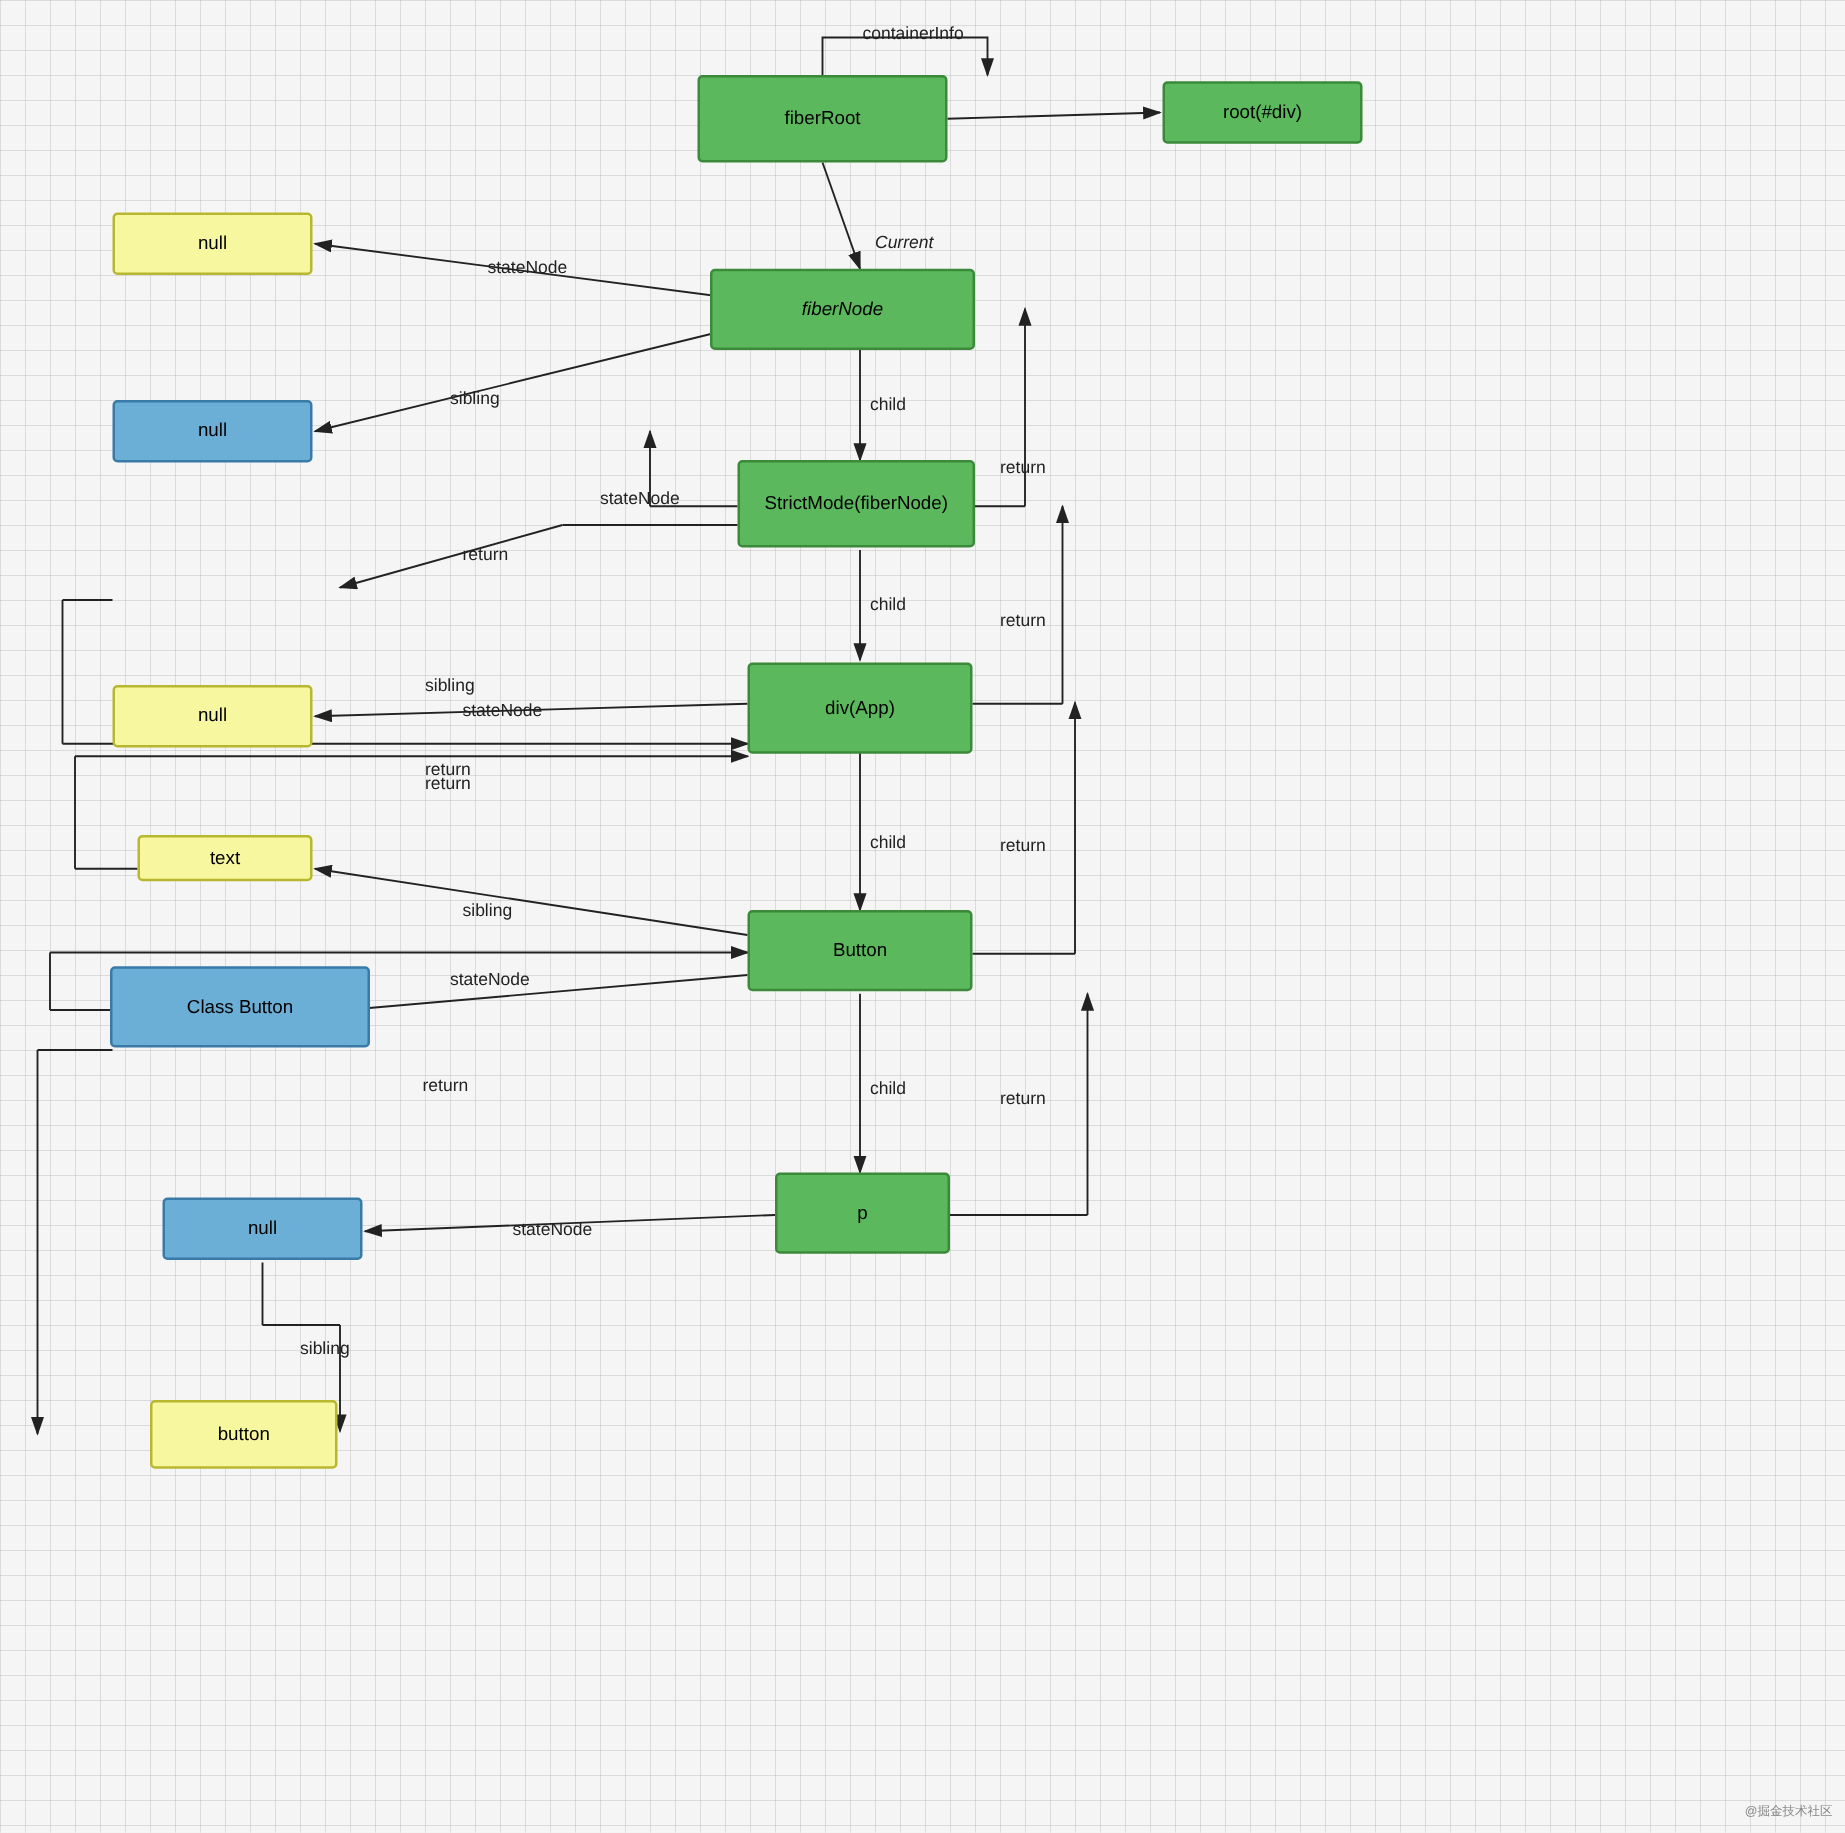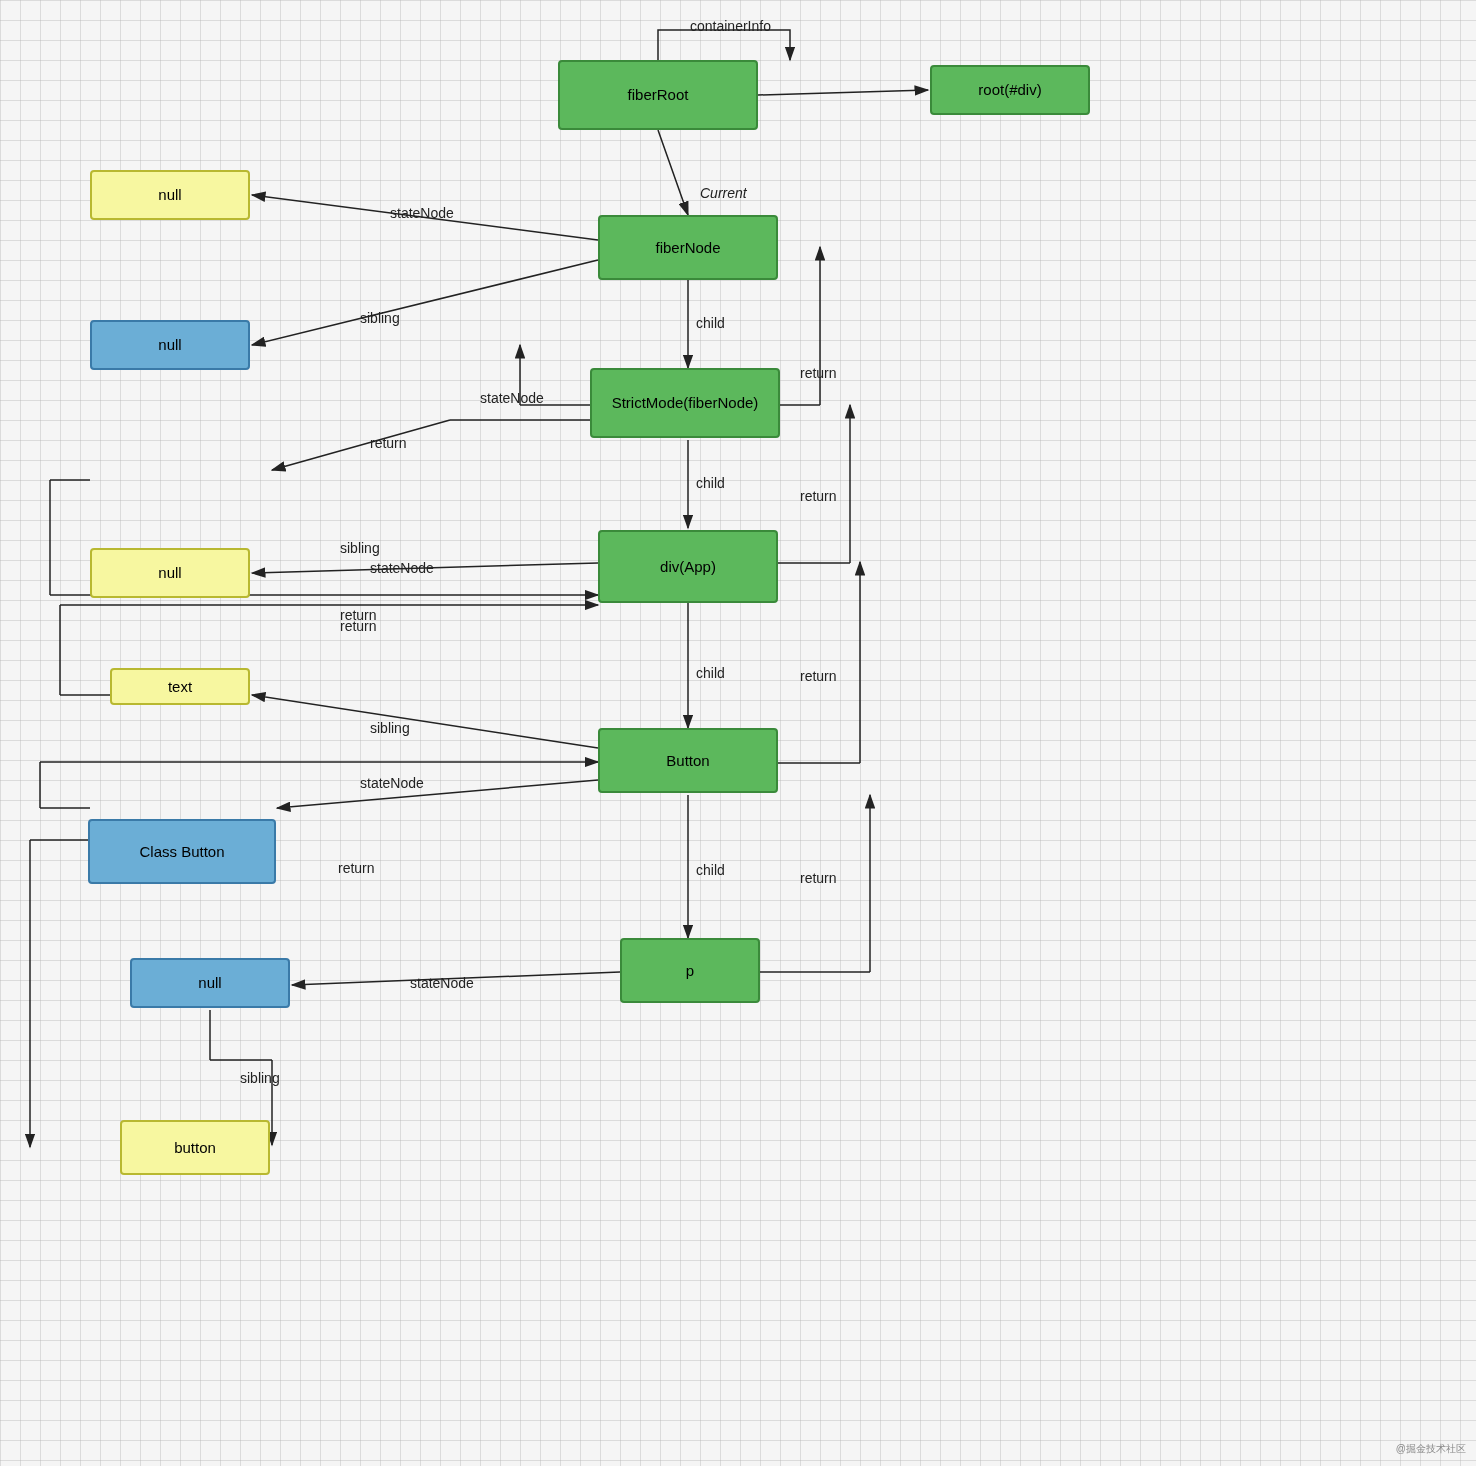--- a/index.html
+++ b/index.html
@@ -150,36 +150,36 @@
     <line x1="90" y1="840" x2="30" y2="840" stroke="#222" stroke-width="1.5"></line>
     <line x1="30" y1="840" x2="30" y2="1147" stroke="#222" stroke-width="1.5" marker-end="url(#arrowhead)"></line>
   </svg>
 
   <div class="node green" style="left:558px; top:60px; width:200px; height:70px;">fiberRoot</div>
 
   <div class="node green" style="left:930px; top:65px; width:160px; height:50px;">root(#div)</div>
 
   <div class="node yellow" style="left:90px; top:170px; width:160px; height:50px;">null</div>
 
-  <div class="node green" style="left:598px; top:215px; width:180px; height:65px;">fiberNode</div>
+  <div class="node green" style="left:568px; top:215px; width:212px; height:65px;font-style:italic;">fiberNode</div>
 
   <div class="node blue" style="left:90px; top:320px; width:160px; height:50px;">null</div>
 
   <div class="node green" style="left:590px; top:368px; width:190px; height:70px;">StrictMode(fiberNode)</div>
 
 
   <div class="node green" style="left:598px; top:530px; width:180px; height:73px;">div(App)</div>
 
   <div class="node yellow" style="left:90px; top:548px; width:160px; height:50px;">null</div>
 
   <div class="node yellow" style="left:110px; top:668px; width:140px; height:37px;">text</div>
 
   <div class="node green" style="left:598px; top:728px; width:180px; height:65px;">Button</div>
 
-  <div class="node blue" style="left:88px; top:819px; width:188px; height:65px;">Class Button</div>
+  <div class="node blue" style="left:88px; top:773px; width:208px; height:65px;">Class Button</div>
 
   <div class="node green" style="left:620px; top:938px; width:140px; height:65px;">p</div>
 
   <div class="node blue" style="left:130px; top:958px; width:160px; height:50px;">null</div>
 
   <div class="node yellow" style="left:120px; top:1120px; width:150px; height:55px;">button</div>
 
   <span class="arrow-label" style="left:690px; top:18px;">containerInfo</span>
 
   <span class="arrow-label" style="left:700px; top:185px;font-style:italic;">Current</span>

